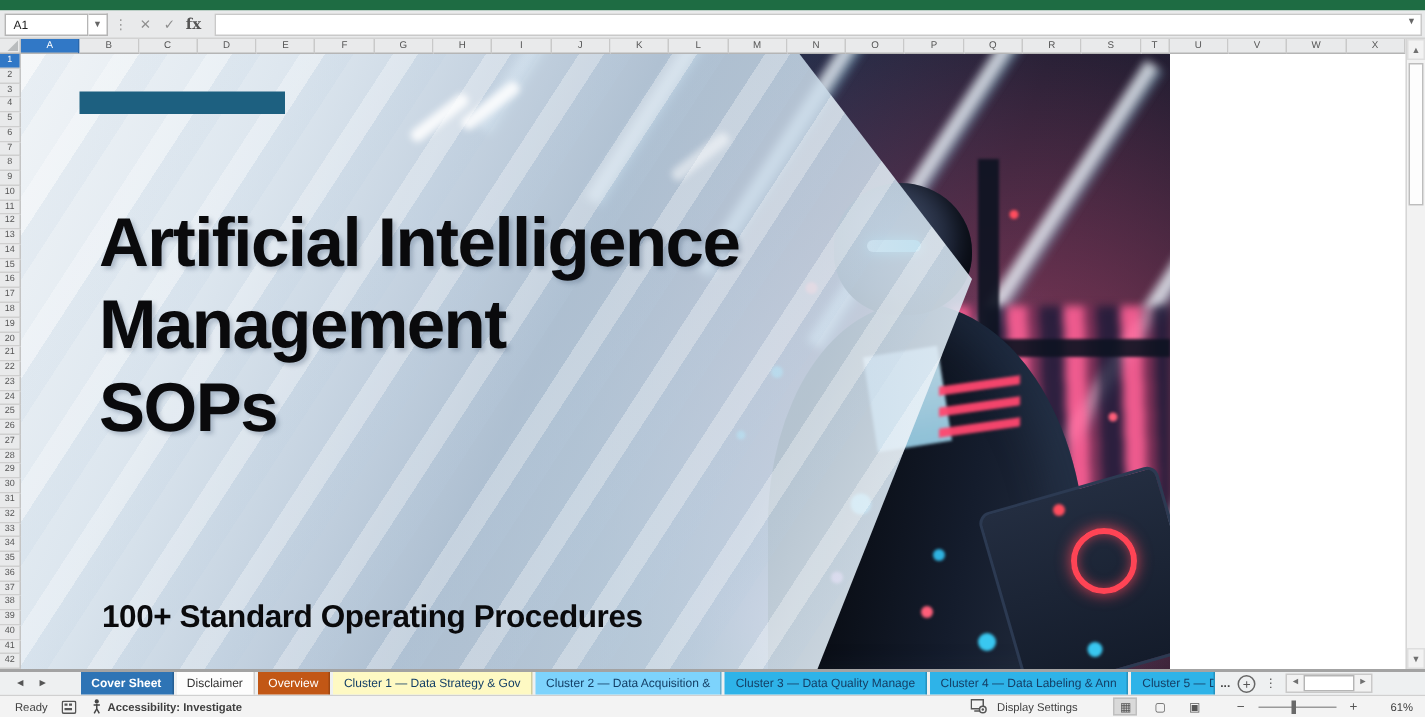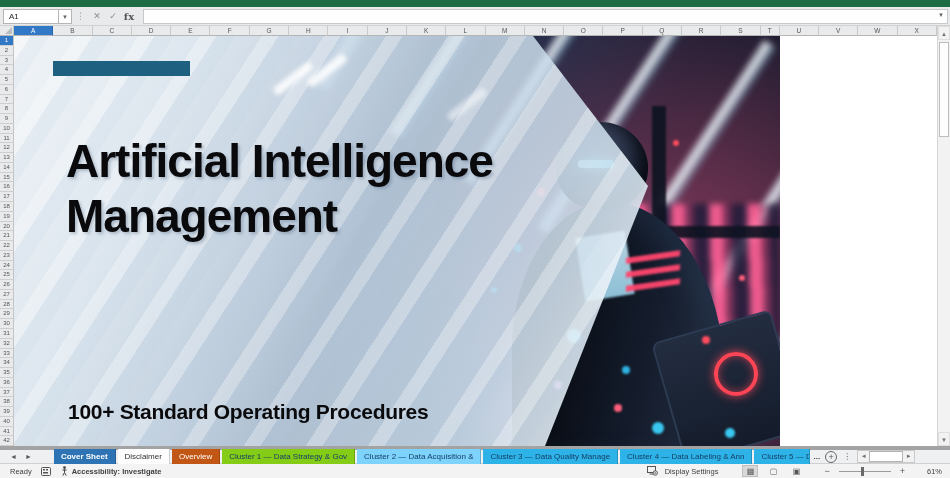--- a/index.html
+++ b/index.html
@@ -83,21 +83,21 @@
     color:#0a0a0c; letter-spacing:-1px; text-shadow:2px 2px 3px rgba(80,100,125,.35); white-space:nowrap; }
   .cover-subtitle { position:absolute; left:54px; top:364px; font-size:21px; font-weight:800; color:#0a0a0c; letter-spacing:-0.3px; }
 
   
   .vscroll { position:absolute; right:0; top:26px; width:13px; height:420px; background:#f2f2f2; border-left:1px solid #d6d6d6; z-index:5; }
   .vs-btn { height:14px; font-size:6px; color:#707070; text-align:center; line-height:14px; background:#f2f2f2; border:1px solid #dedede; }
   .vs-down { position:absolute; bottom:0; left:0; right:0; }
   .vs-thumb { position:absolute; top:16px; left:1px; width:10px; height:95px; background:#fdfdfd; border:1px solid #bdbdbd; }
 
   
-  .tab-bar { height:17px; display:flex; align-items:center; background:#eef0f1; border-top:4px solid #a3a3a3; font-size:8px; position:relative; }
+  .tab-bar { height:17px; display:flex; align-items:center; background:#eef0f1; border-top:2px solid #a3a3a3; font-size:8px; position:relative; }
   .tab-nav { color:#555; font-size:7px; margin-left:10px; letter-spacing:8px; white-space:nowrap; }
   .tabs { display:flex; align-items:center; gap:2px; margin-left:14px; height:15px; }
   .tab { padding:0 7px; height:15px; line-height:15px; white-space:nowrap; border-right:1px solid rgba(0,0,0,.18); cursor:default; }
   .tab.active { font-weight:bold; }
   .tab.trunc { max-width:56px; overflow:hidden; }
   .tab-more { color:#444; margin:0 5px 0 3px; font-weight:bold; }
   .new-sheet { width:12px; height:12px; border:1px solid #666; border-radius:50%; color:#555; font-size:9px; line-height:10px; text-align:center; margin-right:6px; }
   .tab-dots { color:#555; font-size:8px; margin-right:6px; }
   .hscroll { display:flex; align-items:center; height:13px; border:1px solid #c9c9c9; background:#f2f2f2; margin-right:4px; }
   .hs-btn { width:11px; text-align:center; font-size:6px; color:#707070; line-height:11px; }
@@ -226,39 +226,40 @@
         <div class="light-overlay">
           <div class="overlay-streaks"></div>
           <div class="slash s1"></div>
           <div class="slash s2"></div>
           <div class="slash s3"></div>
         </div>
         <div class="accent-bar" style="background: rgb(29, 96, 128);"></div>
         <div class="cover-title">
           <div>Artificial Intelligence</div>
           <div>Management</div>
+          <div>SOPs</div>
         </div>
         <div class="cover-subtitle">100+ Standard Operating Procedures</div>
       </div>
     </div>
   </div>
 
   <div class="vscroll">
     <div class="vs-btn">▲</div>
     <div class="vs-thumb"></div>
     <div class="vs-btn vs-down">▼</div>
   </div>
 
   <div class="tab-bar">
     <div class="tab-nav"><span>◄</span><span>►</span></div>
     <div class="tabs">
         <div class="tab active" style="background: rgb(46, 116, 181); color: rgb(255, 255, 255);">Cover Sheet</div>
         <div class="tab" style="background: rgb(253, 253, 253); color: rgb(51, 51, 51);">Disclaimer</div>
         <div class="tab" style="background: rgb(194, 87, 21); color: rgb(255, 255, 255);">Overview</div>
-        <div class="tab" style="background: #84cc16; color: rgb(20, 63, 102);">Cluster 1 — Data Strategy &amp; Gov</div>
+        <div class="tab" style="background: #fef9c3; color: rgb(20, 63, 102);">Cluster 1 — Data Strategy &amp; Gov</div>
         <div class="tab" style="background: #7dd3fc; color: rgb(20, 63, 102);">Cluster 2 — Data Acquisition &amp;</div>
         <div class="tab" style="background: rgb(46, 179, 232); color: rgb(20, 63, 102);">Cluster 3 — Data Quality Manage</div>
         <div class="tab" style="background: rgb(46, 179, 232); color: rgb(20, 63, 102);">Cluster 4 — Data Labeling &amp; Ann</div>
         <div class="tab trunc" style="background: rgb(46, 179, 232); color: rgb(20, 63, 102);">Cluster 5 — D</div>
       </div>
     <div class="tab-more">...</div>
     <div class="new-sheet">+</div>
     <div class="tab-dots">⋮</div>
     <div class="hscroll">
       <div class="hs-btn">◄</div>

